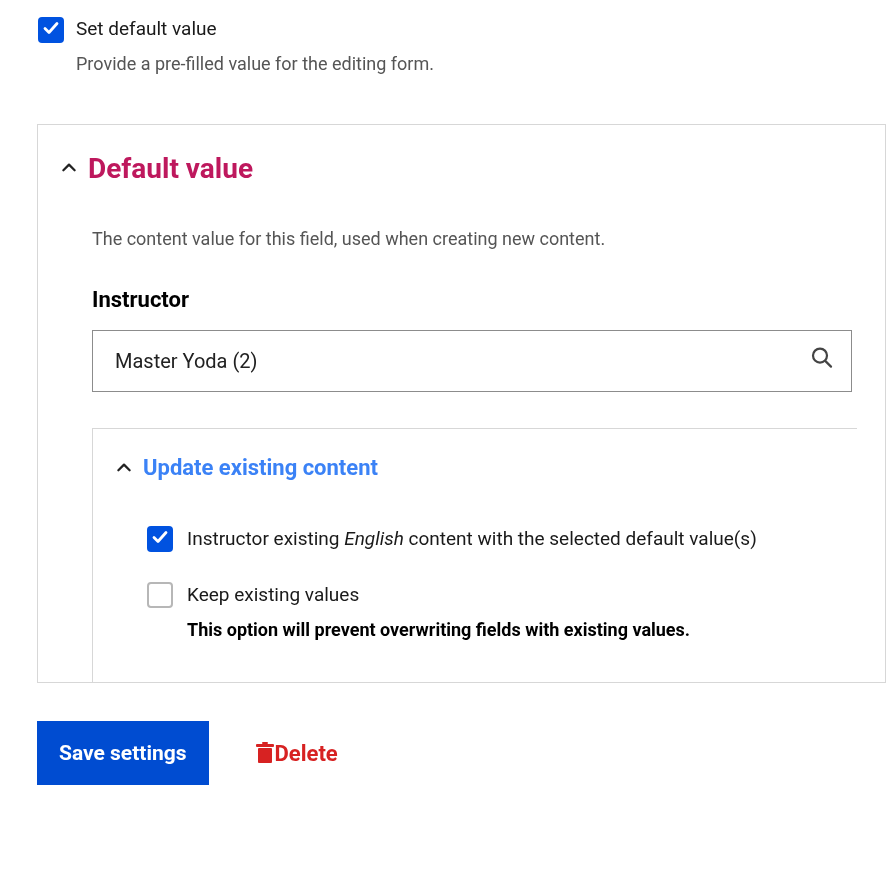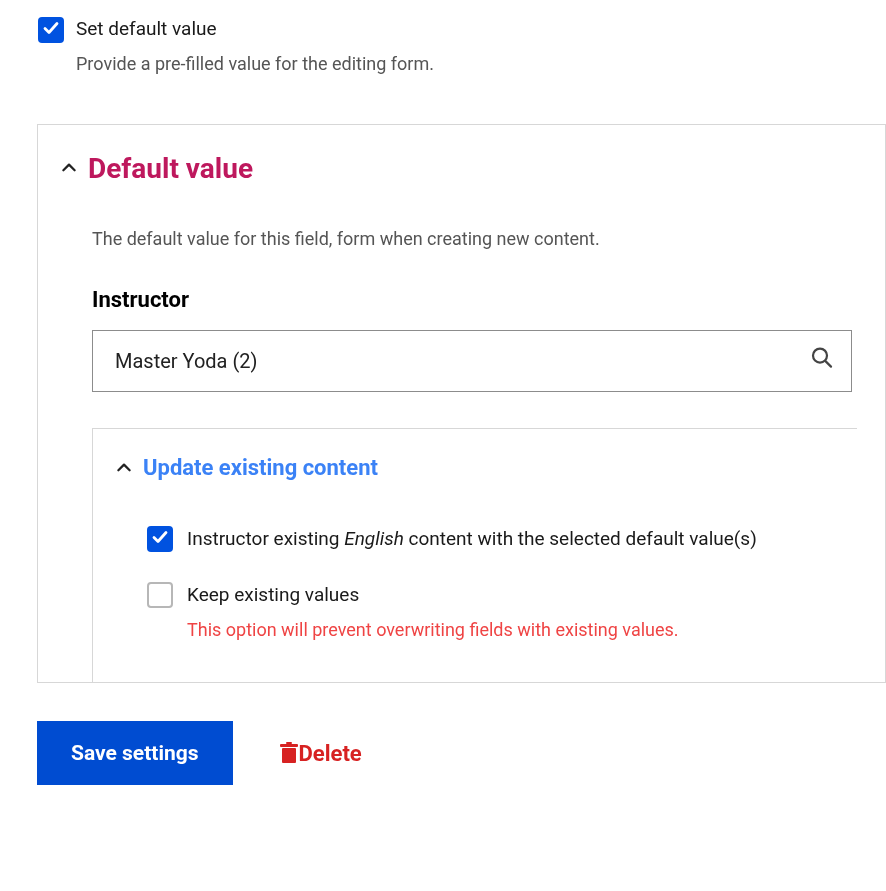--- a/index.html
+++ b/index.html
@@ -156,36 +156,37 @@
     }
     .sub-checkbox-label {
       font-size: 19px;
       color: #1a1a1a;
     }
     .sub-checkbox-label em {
       font-style: italic;
     }
     .sub-checkbox-desc {
       margin-top: 8px;
-      color: #ef4444;
+      color: #000000;
       font-size: 18px;
+      font-weight: bold;
     }
 
     
     .footer {
       display: flex;
       align-items: center;
       gap: 36px;
       padding: 38px 0 30px 37px;
     }
     .btn-primary {
       background: #004cd1;
       color: #fff;
       border: none;
-      padding: 20px 34px;
+      padding: 20px 22px;
       font-size: 21px;
       font-weight: 700;
       font-family: inherit;
       cursor: pointer;
     }
     .btn-delete {
       display: inline-flex;
       align-items: center;
       gap: 0;
       background: none;
@@ -221,21 +222,21 @@
 <div class="panel">
   <div class="panel-header">
     <span class="chevron">
       <svg width="18" height="18" viewBox="0 0 16 16" fill="none">
         <path d="M3 10 L8 5 L13 10" stroke="#222" stroke-width="2" stroke-linecap="round" stroke-linejoin="round"></path>
       </svg>
     </span>
     <span class="panel-title">Default value</span>
   </div>
   <div class="panel-body">
-    <div class="panel-desc">The default value for this field, form when creating new content.</div>
+    <div class="panel-desc">The content value for this field, used when creating new content.</div>
 
     <div class="field-label">Instructor</div>
     <div class="input-wrapper">
       <input type="text" class="text-input" value="Master Yoda (2)" style="">
       <span class="input-icon">
         <svg width="24" height="24" viewBox="0 0 24 24" fill="none">
           <circle cx="10" cy="10" r="7" stroke="#444" stroke-width="2.2"></circle>
           <line x1="15.5" y1="15.5" x2="21" y2="21" stroke="#444" stroke-width="2.2" stroke-linecap="round"></line>
         </svg>
       </span>

